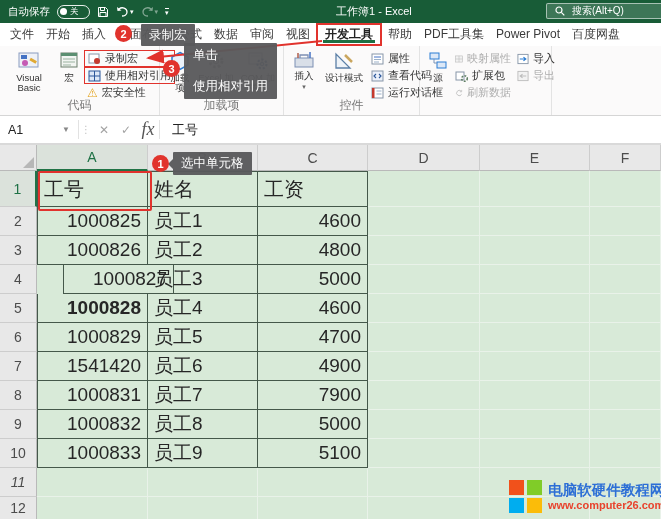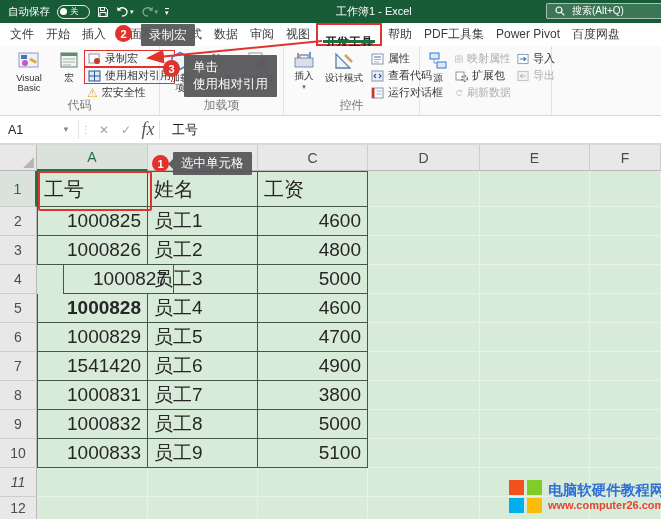--- a/index.html
+++ b/index.html
@@ -19,21 +19,21 @@
   .carr{font-size:7px;line-height:1;}
   .title-text{position:absolute;left:336px;top:0;height:23px;line-height:23px;font-size:11px;white-space:nowrap;}
   .search-pill{position:absolute;left:546px;top:3px;width:128px;height:16px;box-sizing:border-box;
                background:rgba(255,255,255,.16);border:1px solid rgba(255,255,255,.55);border-radius:2px;
                display:flex;align-items:center;gap:7px;padding:0 8px;font-size:10px;color:#fff;}
 
   
   .tabrow{position:absolute;left:0;top:23px;width:661px;height:23px;background:#fff;display:flex;
           padding-left:4px;box-sizing:border-box;font-size:12px;color:#3b3b3b;}
   .tab{padding:0 6px;line-height:23px;white-space:nowrap;}
-  .tab.active{font-weight:700;color:#222;border:2px solid #e1332d;line-height:19px;padding:8px 7px;position:relative;}
+  .tab.active{font-weight:700;color:#222;border:2px solid #e1332d;line-height:19px;padding:0 7px;position:relative;}
   .tab.active::after{content:"";position:absolute;left:5px;right:5px;bottom:1px;height:3px;background:#1d6f42;}
 
   
   .ribbon{position:absolute;left:0;top:46px;width:661px;height:70px;background:#fbfafa;
           border-bottom:1px solid #d5d5d5;display:flex;box-sizing:border-box;}
   .rgroup{position:relative;border-right:1px solid #e3e3e3;display:flex;align-items:flex-start;
           padding:2px 2px 13px 4px;box-sizing:border-box;flex:none;}
   .rgroup-label{position:absolute;bottom:1px;left:0;right:0;text-align:center;font-size:12px;color:#7a7a7a;}
   .bigbtn{display:flex;flex-direction:column;align-items:center;gap:2px;padding-top:3px;
           font-size:9.5px;color:#333;text-align:center;line-height:10px;flex:none;}
@@ -398,21 +398,21 @@
     <div class="cell" style="position: absolute; left: 480px; top: 178px; width: 110px; height: 29px;"></div>
     <div class="cell" style="position: absolute; left: 590px; top: 178px; width: 71px; height: 29px;"></div>
     <div class="cell num rng bl" style="position: absolute; left: 37px; top: 207px; width: 111px; height: 29px;">1541420</div>
     <div class="cell rng" style="position: absolute; left: 148px; top: 207px; width: 110px; height: 29px;">员工6</div>
     <div class="cell num rng" style="position: absolute; left: 258px; top: 207px; width: 110px; height: 29px;">4900</div>
     <div class="cell" style="position: absolute; left: 368px; top: 207px; width: 112px; height: 29px;"></div>
     <div class="cell" style="position: absolute; left: 480px; top: 207px; width: 110px; height: 29px;"></div>
     <div class="cell" style="position: absolute; left: 590px; top: 207px; width: 71px; height: 29px;"></div>
     <div class="cell num rng bl" style="position: absolute; left: 37px; top: 236px; width: 111px; height: 29px;">1000831</div>
     <div class="cell rng" style="position: absolute; left: 148px; top: 236px; width: 110px; height: 29px;">员工7</div>
-    <div class="cell num rng" style="position: absolute; left: 258px; top: 236px; width: 110px; height: 29px;">3800</div>
+    <div class="cell num rng" style="position: absolute; left: 258px; top: 236px; width: 110px; height: 29px;">7900</div>
     <div class="cell" style="position: absolute; left: 368px; top: 236px; width: 112px; height: 29px;"></div>
     <div class="cell" style="position: absolute; left: 480px; top: 236px; width: 110px; height: 29px;"></div>
     <div class="cell" style="position: absolute; left: 590px; top: 236px; width: 71px; height: 29px;"></div>
     <div class="cell num rng bl" style="position: absolute; left: 37px; top: 265px; width: 111px; height: 29px;">1000832</div>
     <div class="cell rng" style="position: absolute; left: 148px; top: 265px; width: 110px; height: 29px;">员工8</div>
     <div class="cell num rng" style="position: absolute; left: 258px; top: 265px; width: 110px; height: 29px;">5000</div>
     <div class="cell" style="position: absolute; left: 368px; top: 265px; width: 112px; height: 29px;"></div>
     <div class="cell" style="position: absolute; left: 480px; top: 265px; width: 110px; height: 29px;"></div>
     <div class="cell" style="position: absolute; left: 590px; top: 265px; width: 71px; height: 29px;"></div>
     <div class="cell num rng bl" style="position: absolute; left: 37px; top: 294px; width: 111px; height: 29px;">1000833</div>
@@ -434,21 +434,21 @@
     <div class="cell" style="position: absolute; left: 480px; top: 352px; width: 110px; height: 23px;"></div>
     <div class="cell" style="position: absolute; left: 590px; top: 352px; width: 71px; height: 23px;"></div>
   </div>
 
 <div class="ann-box" style="left:38px;top:171px;width:110px;height:36px;"></div>
 
 <div class="badge" style="left:115px;top:25px;">2</div>
 <div class="tip" style="left:141px;top:24px;height:22px;">录制宏</div>
 
 <div class="badge" style="left:163px;top:60px;">3</div>
-<div class="tip tip3" style="left:184px;top:55px;">
+<div class="tip tip3" style="left:184px;top:43px;gap:14px;">
   <span>单击</span>
   <span>使用相对引用</span>
 </div>
 
 <div class="badge" style="left:152px;top:155px;">1</div>
 <div class="tip notch" style="left:173px;top:152px;height:23px;">选中单元格</div>
 
 <svg class="arrow-svg" width="661" height="519">
   <defs>
     <marker id="ah" markerWidth="9" markerHeight="8" refX="8" refY="3.5" orient="auto">

